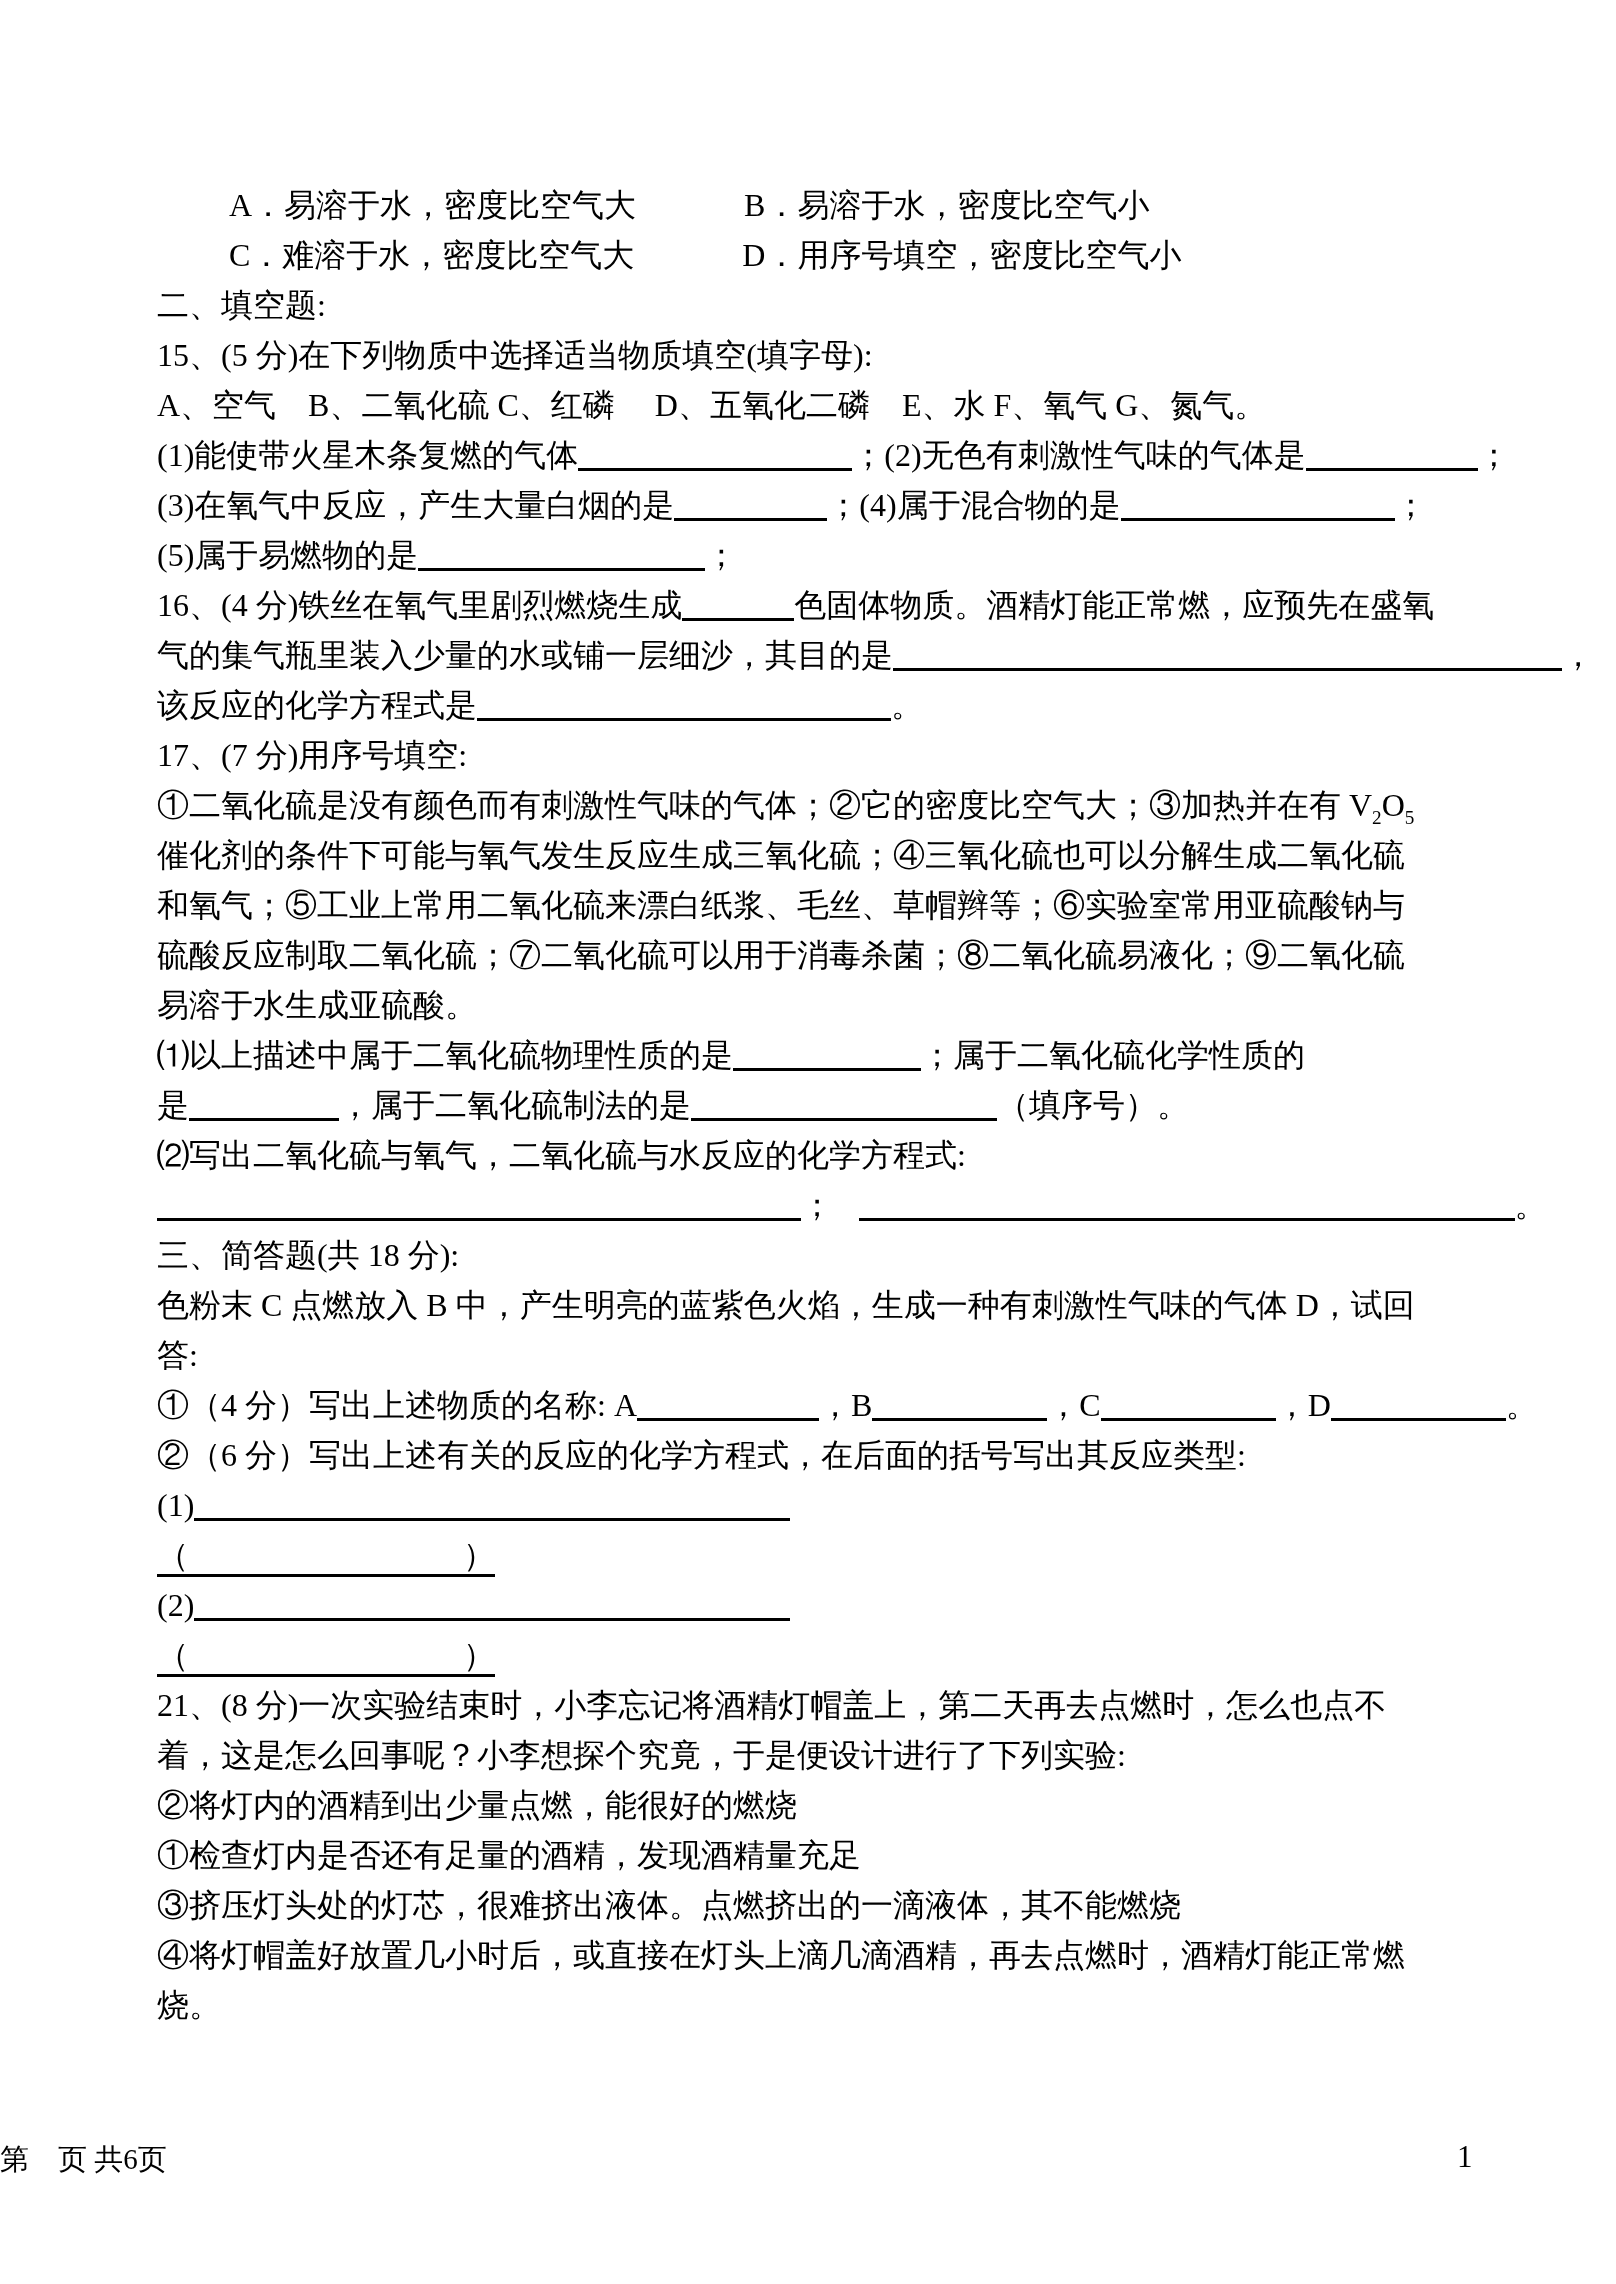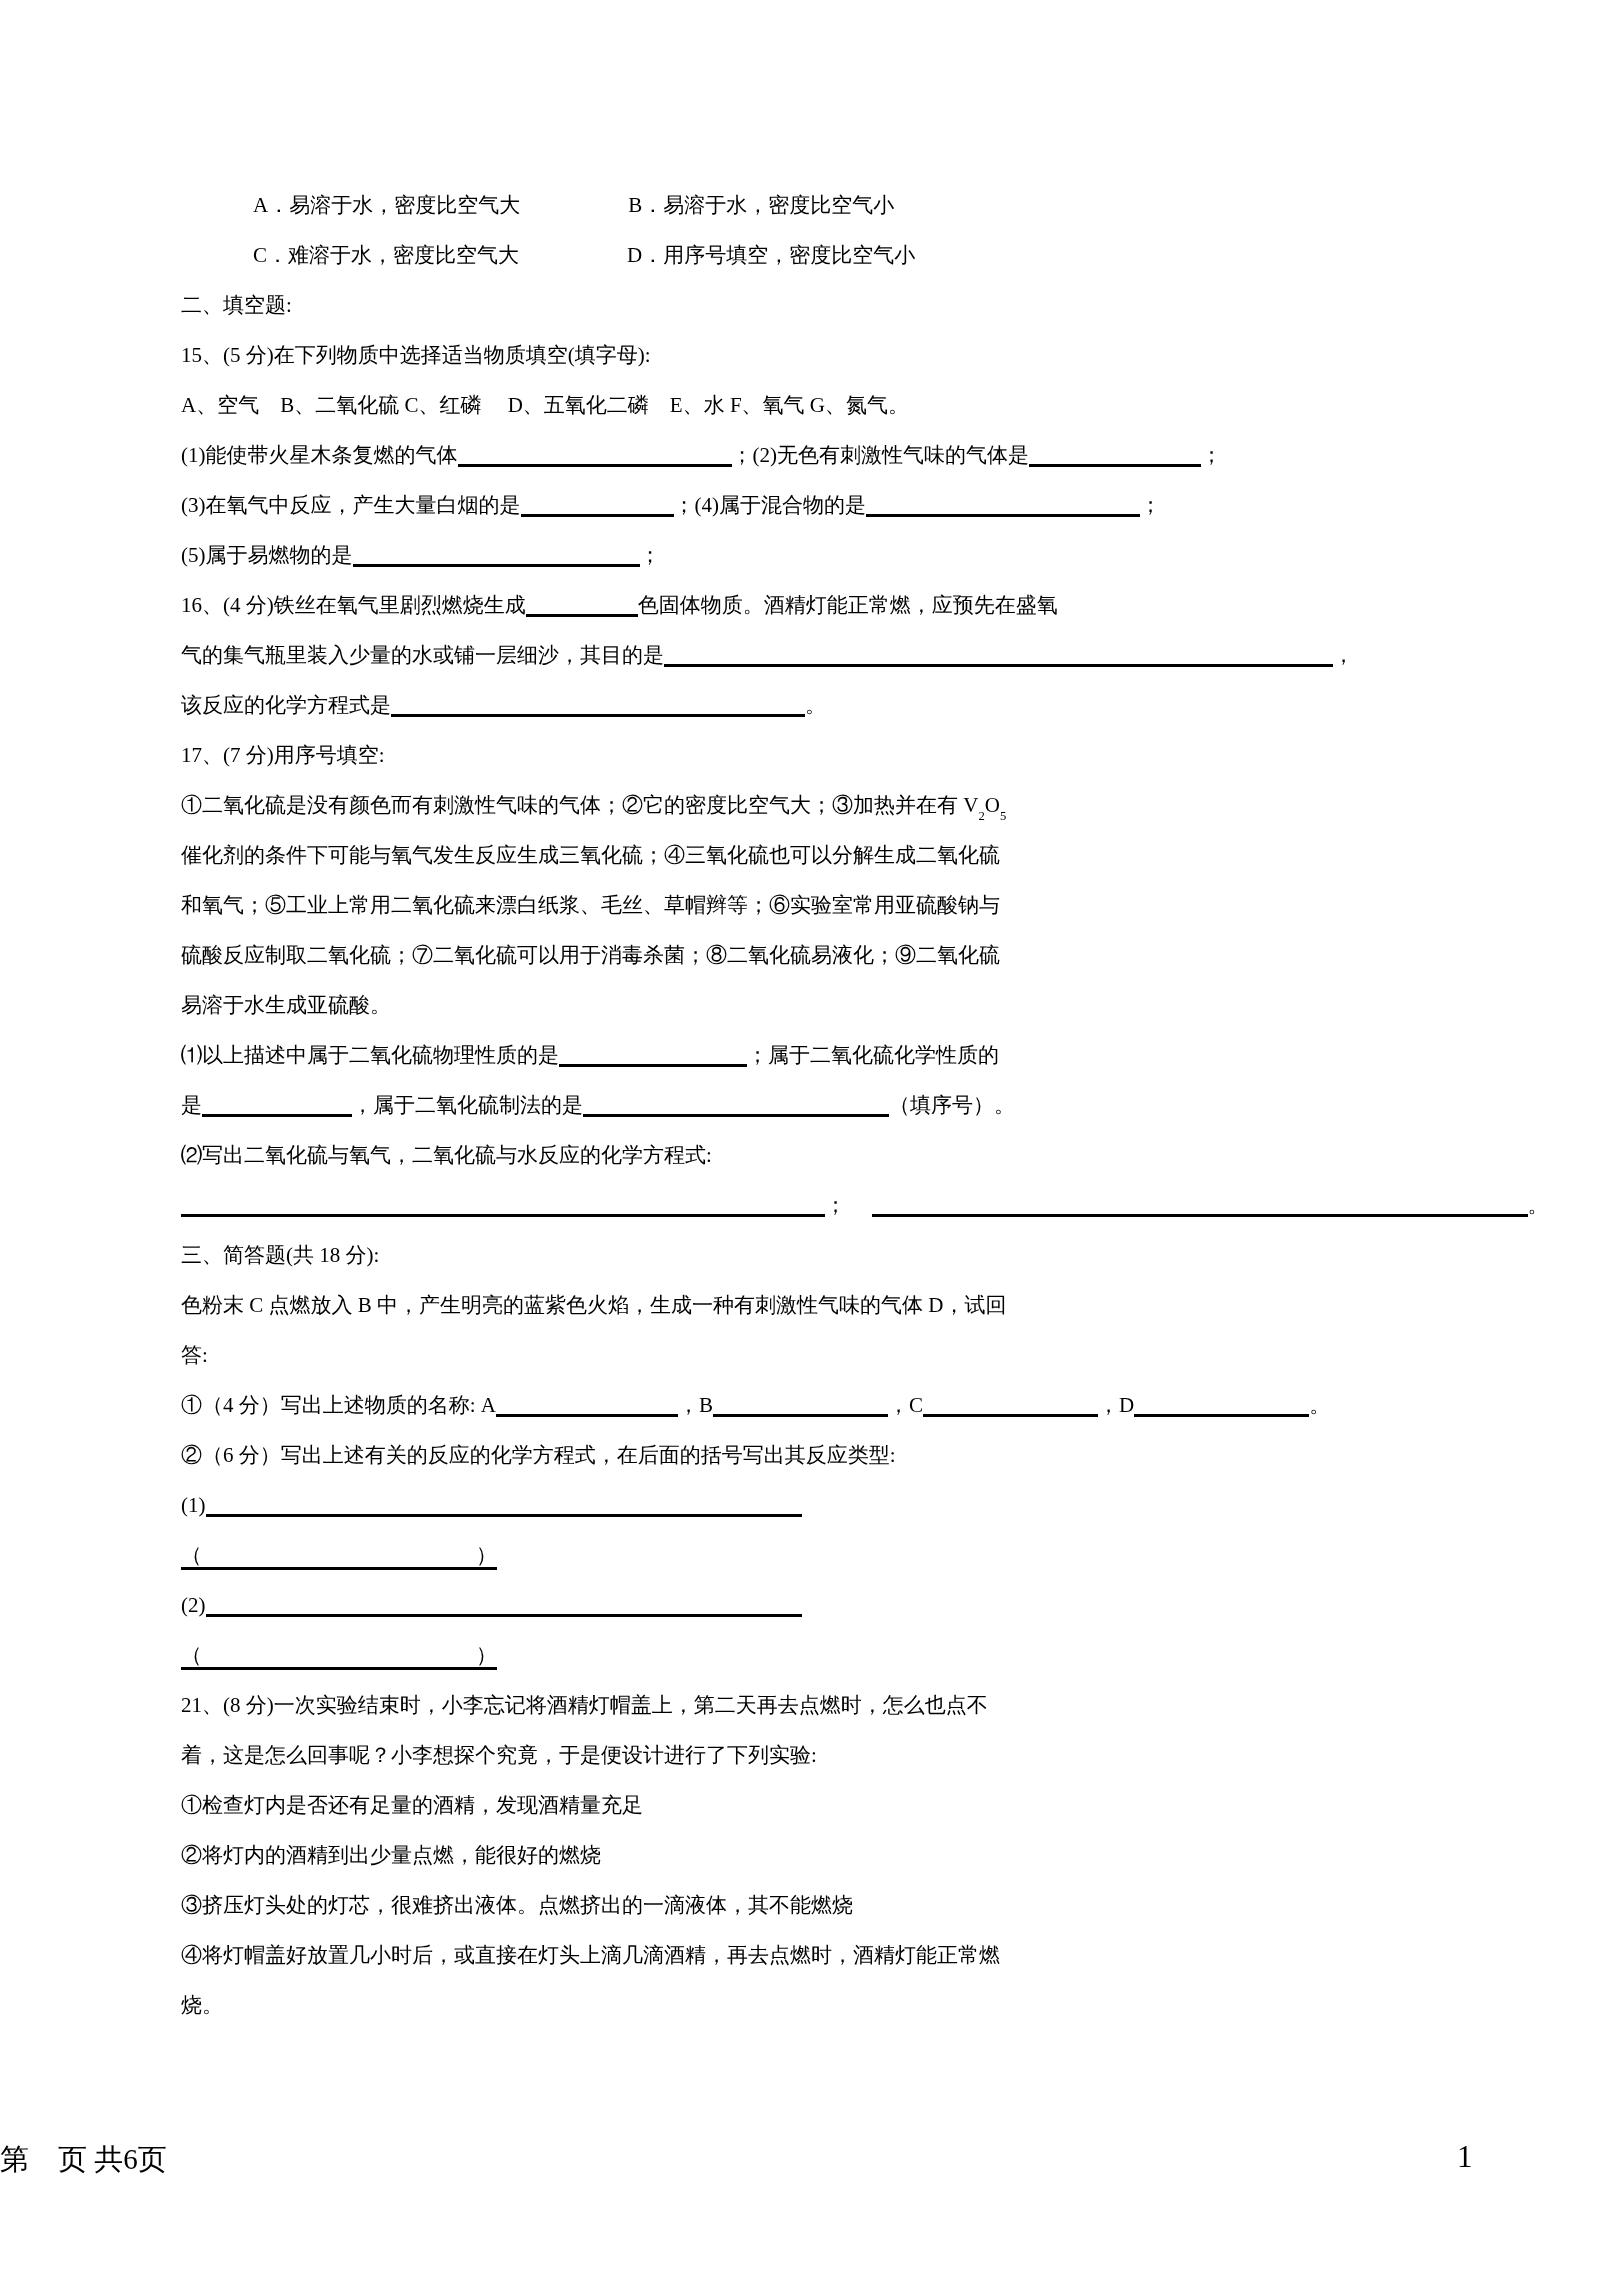--- a/index.html
+++ b/index.html
@@ -6,22 +6,22 @@
   .page {
     position:relative;
     width:1616px; height:2284px;
     background:#ffffff;
     color:#000;
     font-family:"Liberation Serif","DejaVu Serif",serif;
     overflow:hidden;
   }
   .content {
     position:absolute;
-    left:181px; top:180px; width:1313px;
-    font-size:21px;
+    left:157px; top:180px; width:1313px;
+    font-size:32px;
   }
   .line {
     height:50px;
     line-height:50px;
     white-space:nowrap;
   }
   .tx { display:inline; }
   .blank {
     display:inline-block;
     border-bottom:3.2px solid #000;
@@ -87,22 +87,22 @@
       <div class="line"><span class="tx">色粉末 C 点燃放入 B 中，产生明亮的蓝紫色火焰，生成一种有刺激性气味的气体 D，试回</span></div>
       <div class="line"><span class="tx">答:</span></div>
       <div class="line"><span class="tx">①（4 分）写出上述物质的名称: A</span><span class="blank" style="width: 182px;"></span><span class="tx">，B</span><span class="blank" style="width: 175px;"></span><span class="tx">，C</span><span class="blank" style="width: 175px;"></span><span class="tx">，D</span><span class="blank" style="width: 175px;"></span><span class="tx">。</span></div>
       <div class="line"><span class="tx">②（6 分）写出上述有关的反应的化学方程式，在后面的括号写出其反应类型:</span></div>
       <div class="line"><span class="tx">(1)</span><span class="blank" style="width: 596px;"></span></div>
       <div class="line"><span class="upar"><span>（</span><span class="gapsp" style="width: 274px;"></span><span>）</span></span></div>
       <div class="line"><span class="tx">(2)</span><span class="blank" style="width: 596px;"></span></div>
       <div class="line"><span class="upar"><span>（</span><span class="gapsp" style="width: 274px;"></span><span>）</span></span></div>
       <div class="line"><span class="tx">21、(8 分)一次实验结束时，小李忘记将酒精灯帽盖上，第二天再去点燃时，怎么也点不</span></div>
       <div class="line"><span class="tx">着，这是怎么回事呢？小李想探个究竟，于是便设计进行了下列实验:</span></div>
+      <div class="line"><span class="tx">②将灯内的酒精到出少量点燃，能很好的燃烧</span></div>
       <div class="line"><span class="tx">①检查灯内是否还有足量的酒精，发现酒精量充足</span></div>
-      <div class="line"><span class="tx">②将灯内的酒精到出少量点燃，能很好的燃烧</span></div>
       <div class="line"><span class="tx">③挤压灯头处的灯芯，很难挤出液体。点燃挤出的一滴液体，其不能燃烧</span></div>
       <div class="line"><span class="tx">④将灯帽盖好放置几小时后，或直接在灯头上滴几滴酒精，再去点燃时，酒精灯能正常燃</span></div>
       <div class="line"><span class="tx">烧。</span></div>
     </div>
   <div class="footer-center">第　页 共6页</div>
   <div class="page-num">1</div>
 </div>
 
 
 </body></html>

